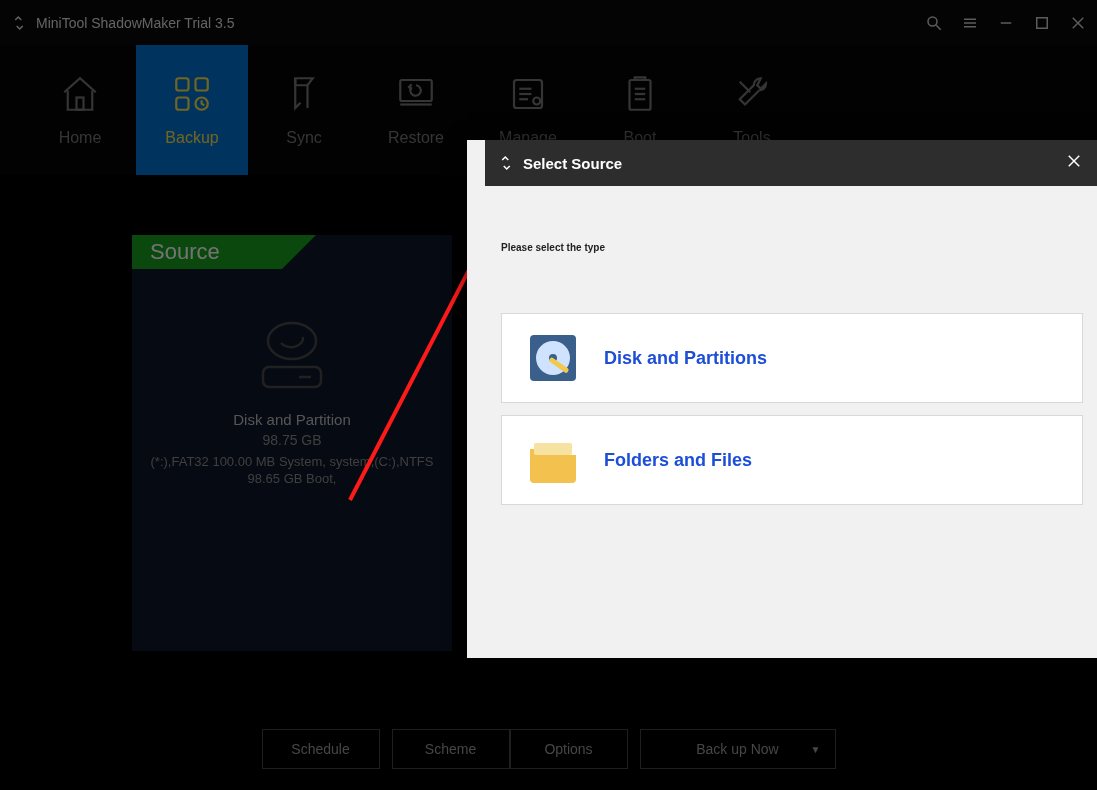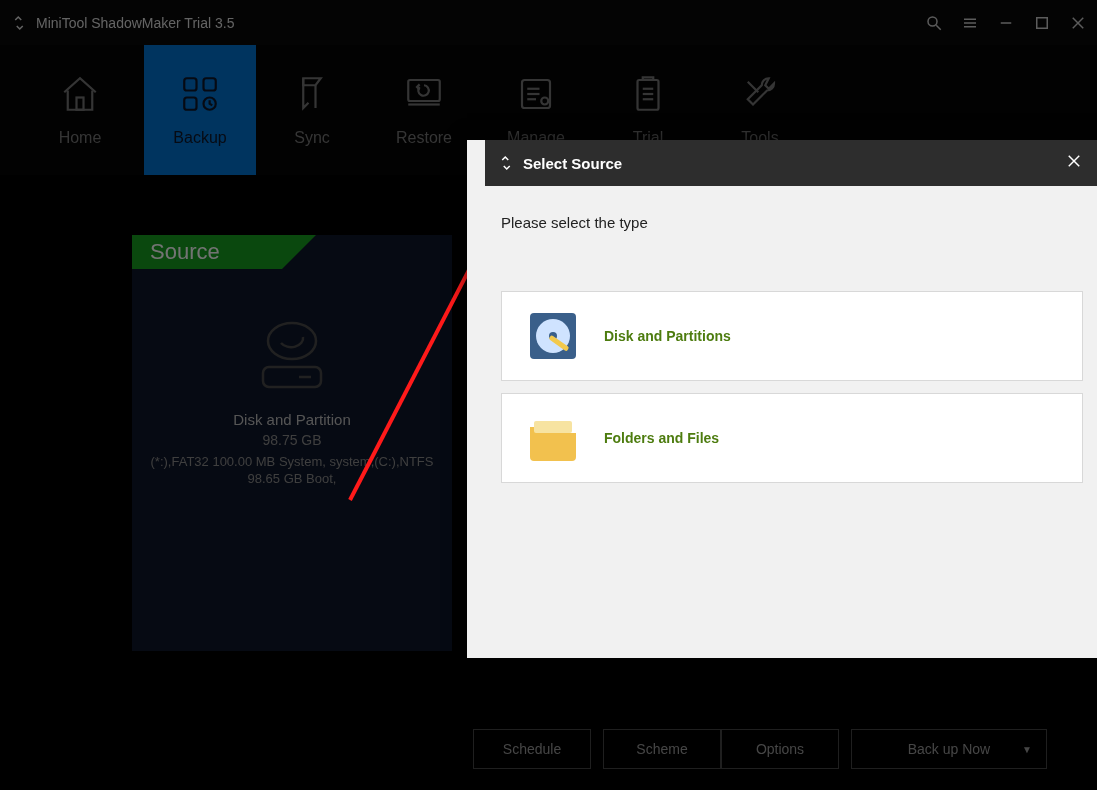--- a/index.html
+++ b/index.html
@@ -37,21 +37,21 @@
   .tool-item {
     width: 112px;
     display: flex;
     flex-direction: column;
     align-items: center;
     justify-content: center;
     gap: 14px;
     color: #777;
     cursor: pointer;
   }
-  .tool-item.active { background: #0074d3; color: #0f172a; margin-left: 8px; }
+  .tool-item.active { background: #0074d3; color: #fde047; }
   .tool-icon { width: 42px; height: 42px; }
   .tool-label { font-size: 16px; }
 
   .content {
     position: relative;
     padding: 60px 0 0 132px;
   }
   .source-panel {
     width: 320px;
     height: 416px;
@@ -85,21 +85,21 @@
     text-align: center;
     color: #9a9a9a;
   }
   .disk-icon { margin: 12px auto 20px; width: 78px; height: 70px; color:#4a4a4a;}
   .src-title { color:#bdbdbd; font-size:15px; margin-top:18px;}
   .src-size  { color:#8c8c8c; font-size:14px; margin-top:4px;}
   .src-detail{ color:#8c8c8c; font-size:13px; margin-top:6px; line-height:1.3;}
 
   .bottom-bar{
     position:absolute; left:0; right:0; bottom:0;
-    height:82px; display:flex; justify-content:flex-end;
+    height:82px; display:flex; justify-content:center;
     align-items:center; padding:0 50px;
   }
   .btn-group{ display:flex; gap:12px;}
   .btn{
     border:1px solid #464646; color:#9c9c9c;
     height:40px; min-width:118px; display:flex;
     align-items:center; justify-content:center; font-size:14px;
     cursor:pointer; background:transparent;
   }
   .btn-primary{ min-width:196px; position:relative;}
@@ -123,29 +123,29 @@
   }
   .dlg-header{
     height:46px; background:#2d2d2d;
     display:flex; align-items:center; justify-content:space-between;
     padding:0 14px 0 12px; color:#fff;margin-left:18px;
   }
   .dlg-header-left{display:flex; align-items:center; gap:8px;}
   .dlg-title{ font-size:15px; font-weight:600;}
   .dlg-close{ cursor:pointer;}
   .dlg-body{ padding:28px 14px 0 34px; color:#222;}
-  .dlg-prompt{ font-size:15px; font-weight:400; }
+  .dlg-prompt{ font-size:10px; font-weight:700;margin-top:28px; }
   .option-list{ margin:60px 0 0 0; display:flex; flex-direction:column; gap:12px;}
   .option{
     border:1px solid #d8d8d8; background:#fff;
     height:90px; display:flex; align-items:center;
     padding:0 24px; gap:24px; cursor:pointer;
   }
   .opt-icon{ width:54px; height:54px; flex-shrink:0;}
-  .opt-label{ font-size:14px; font-weight:600; color:#4d7c0f;}
+  .opt-label{ font-size:18px; font-weight:600; color:#1d4ed8;}
 
   
   .arrow{
     position:absolute; left:330px; top:200px;
     width:190px; height:310px; pointer-events:none;
   }
 </style>
 </head>
 <body>
 
@@ -251,21 +251,21 @@
   <div class="tool-item">
     <span class="tool-icon">
       <svg viewBox="0 0 48 48" fill="none" stroke="currentColor" stroke-width="2.5">
           <rect x="12" y="8" width="24" height="34" rx="2"></rect>
           <path d="M18 8v-3h12v3"></path>
           <line x1="18" y1="18" x2="30" y2="18"></line>
           <line x1="18" y1="24" x2="30" y2="24"></line>
           <line x1="18" y1="30" x2="30" y2="30"></line>
         </svg>
     </span>
-    <span class="tool-label">Trial</span>
+    <span class="tool-label">Boot</span>
   </div>
   <div class="tool-item">
     <span class="tool-icon">
       <svg viewBox="0 0 48 48" fill="none" stroke="currentColor" stroke-width="2.5">
           <path d="M34 6a8 8 0 0 0-8 8l-16 16 6 6 16-16a8 8 0 0 0 8-8l-6 6-4-4z"></path>
           <line x1="10" y1="10" x2="22" y2="22"></line>
         </svg>
     </span>
     <span class="tool-label">Tools</span>
   </div>

